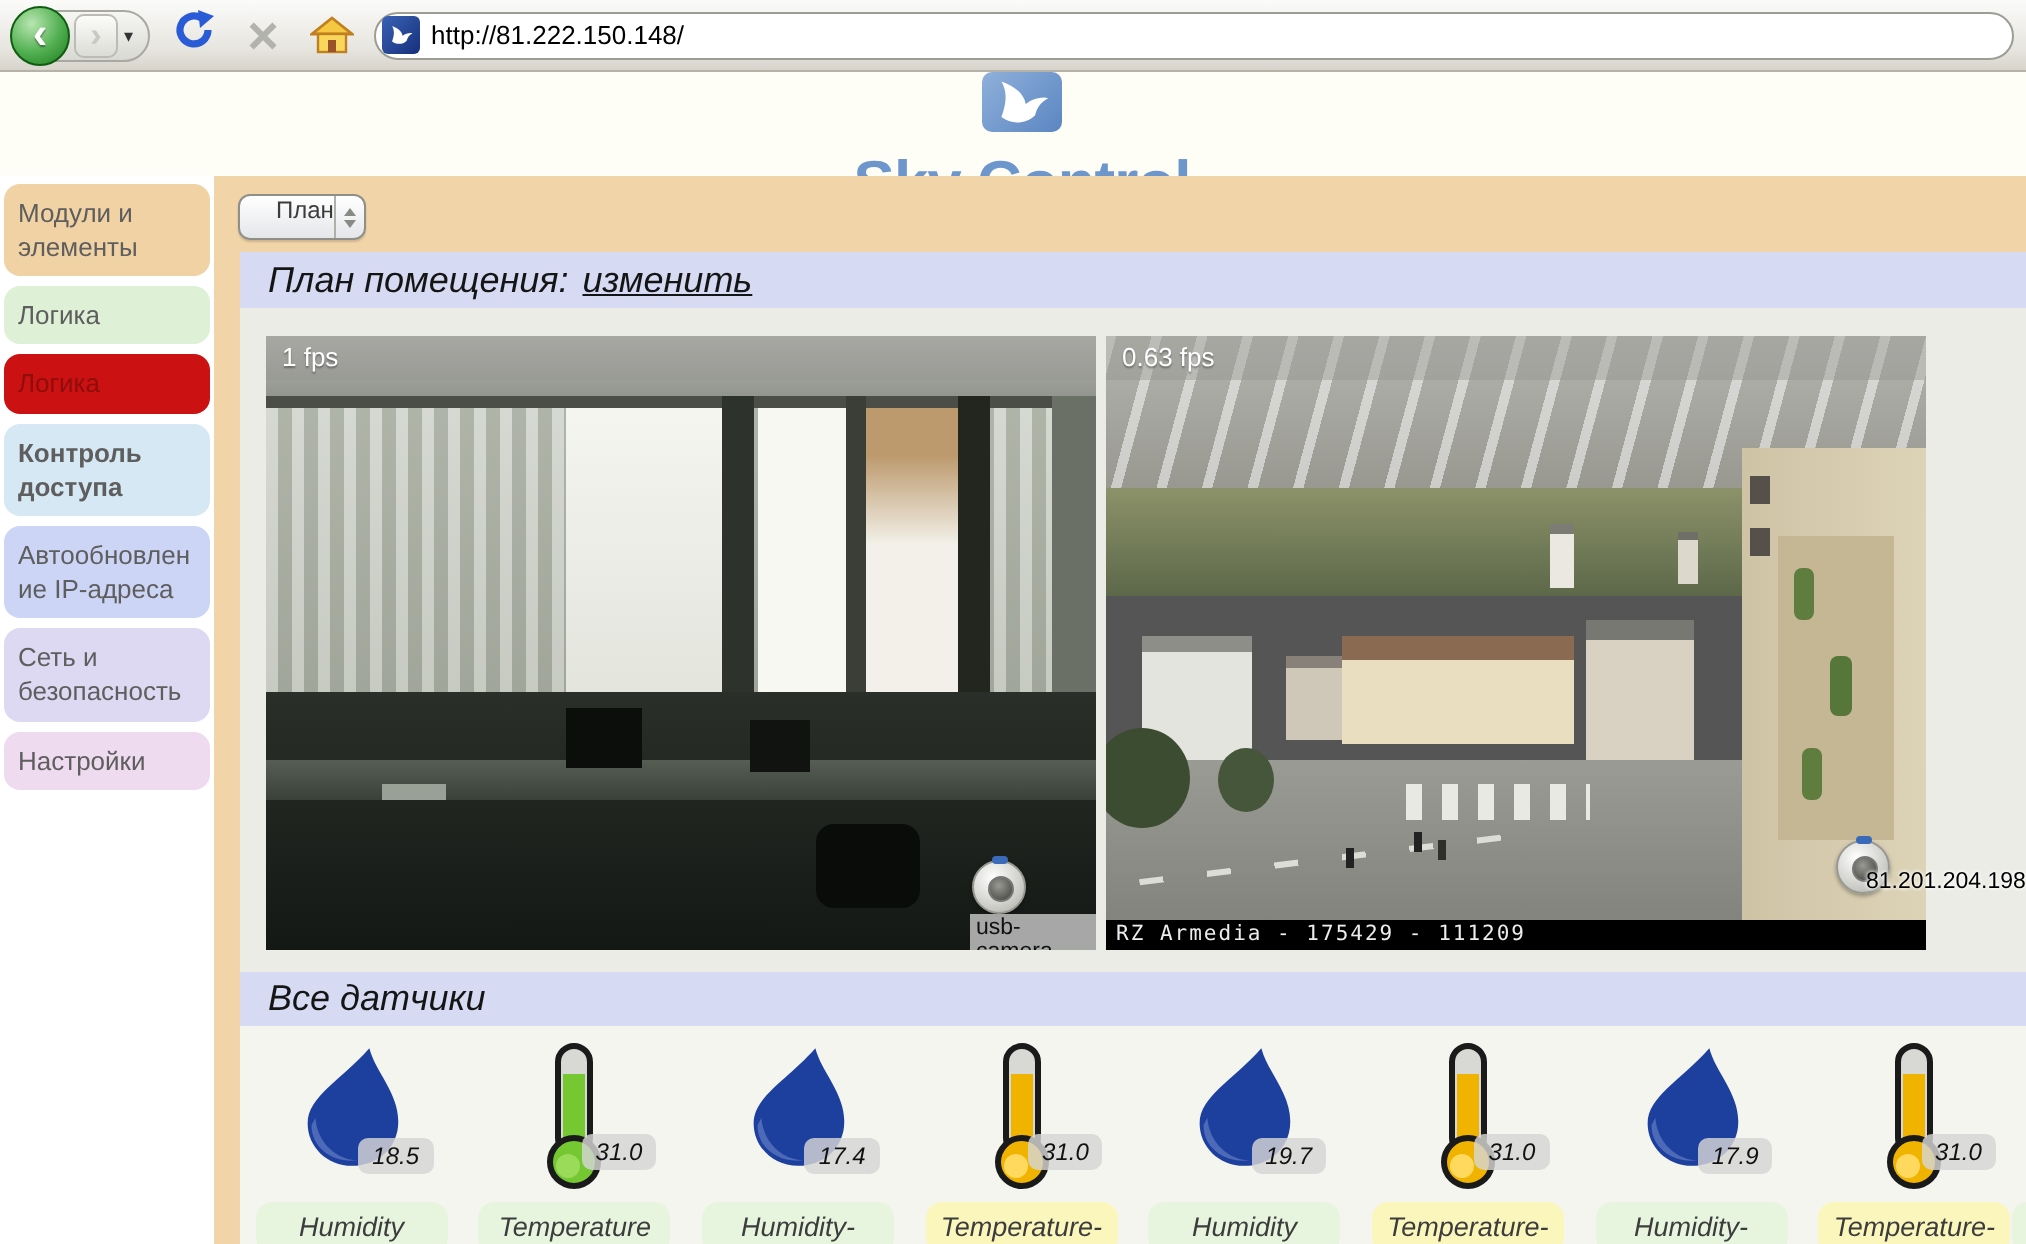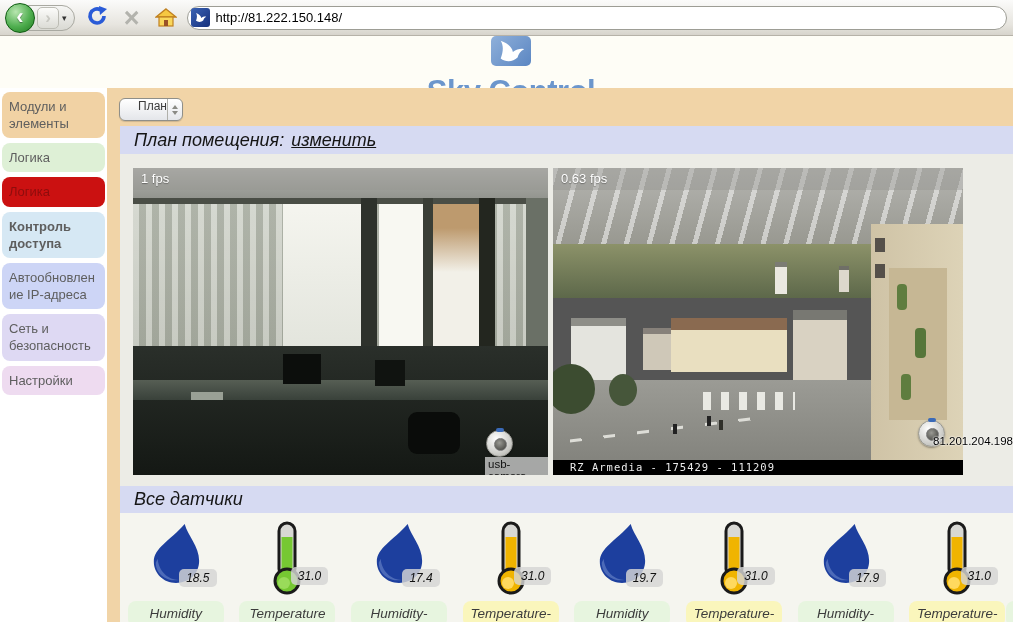--- a/index.html
+++ b/index.html
@@ -108,21 +108,21 @@
   .c2-mural{top:100px;left:336px;width:58px;height:152px;background:#c6b794;}
   .c2-g1{top:116px;left:344px;width:10px;height:26px;background:#5f7d3f;border-radius:4px;}
   .c2-g2{top:160px;left:362px;width:11px;height:30px;background:#56763a;border-radius:4px;}
   .c2-g3{top:206px;left:348px;width:10px;height:26px;background:#5f7d3f;border-radius:4px;}
   .c2-win1{top:70px;left:322px;width:10px;height:14px;background:#55504a;}
   .c2-win2{top:96px;left:322px;width:10px;height:14px;background:#55504a;}
   .c2-p1{top:248px;left:154px;width:4px;height:10px;background:#222;}
   .c2-p2{top:252px;left:166px;width:4px;height:10px;background:#30302a;}
   .c2-p3{top:256px;left:120px;width:4px;height:10px;background:#222;}
   .osd{position:absolute;left:0;right:0;bottom:0;height:15px;background:#000;color:#ececec;
-    font-family:"DejaVu Sans Mono",monospace;font-size:10.5px;line-height:15px;padding-left:17px;letter-spacing:1px;z-index:9;}
+    font-family:"DejaVu Sans Mono",monospace;font-size:10.5px;line-height:15px;padding-left:5px;letter-spacing:1px;z-index:9;}
 
   .webcam-icon{position:absolute;width:27px;height:27px;border-radius:50%;z-index:10;cursor:pointer;
     background:radial-gradient(circle at 38% 32%,#ffffff,#cfcfcb 60%,#a9a9a3);border:1px solid #989892;box-shadow:0 1px 2px rgba(0,0,0,.35);}
   .webcam-icon::after{content:"";position:absolute;left:7px;top:7px;width:11px;height:11px;border-radius:50%;
     background:radial-gradient(circle at 40% 35%,#9a9a94,#3c3c38);border:1px solid #777;}
   .webcam-icon::before{content:"";position:absolute;left:9px;top:-3px;width:8px;height:4px;background:#3a6ab8;border-radius:2px;}
   .cam1 .webcam-icon{left:353px;top:262px;}
   .cam2 .webcam-icon{left:365px;top:252px;}
   .camname1{position:absolute;left:352px;top:289px;z-index:10;background:rgba(255,255,255,.62);
     color:#111;font-size:11.5px;padding:1px 3px;}

